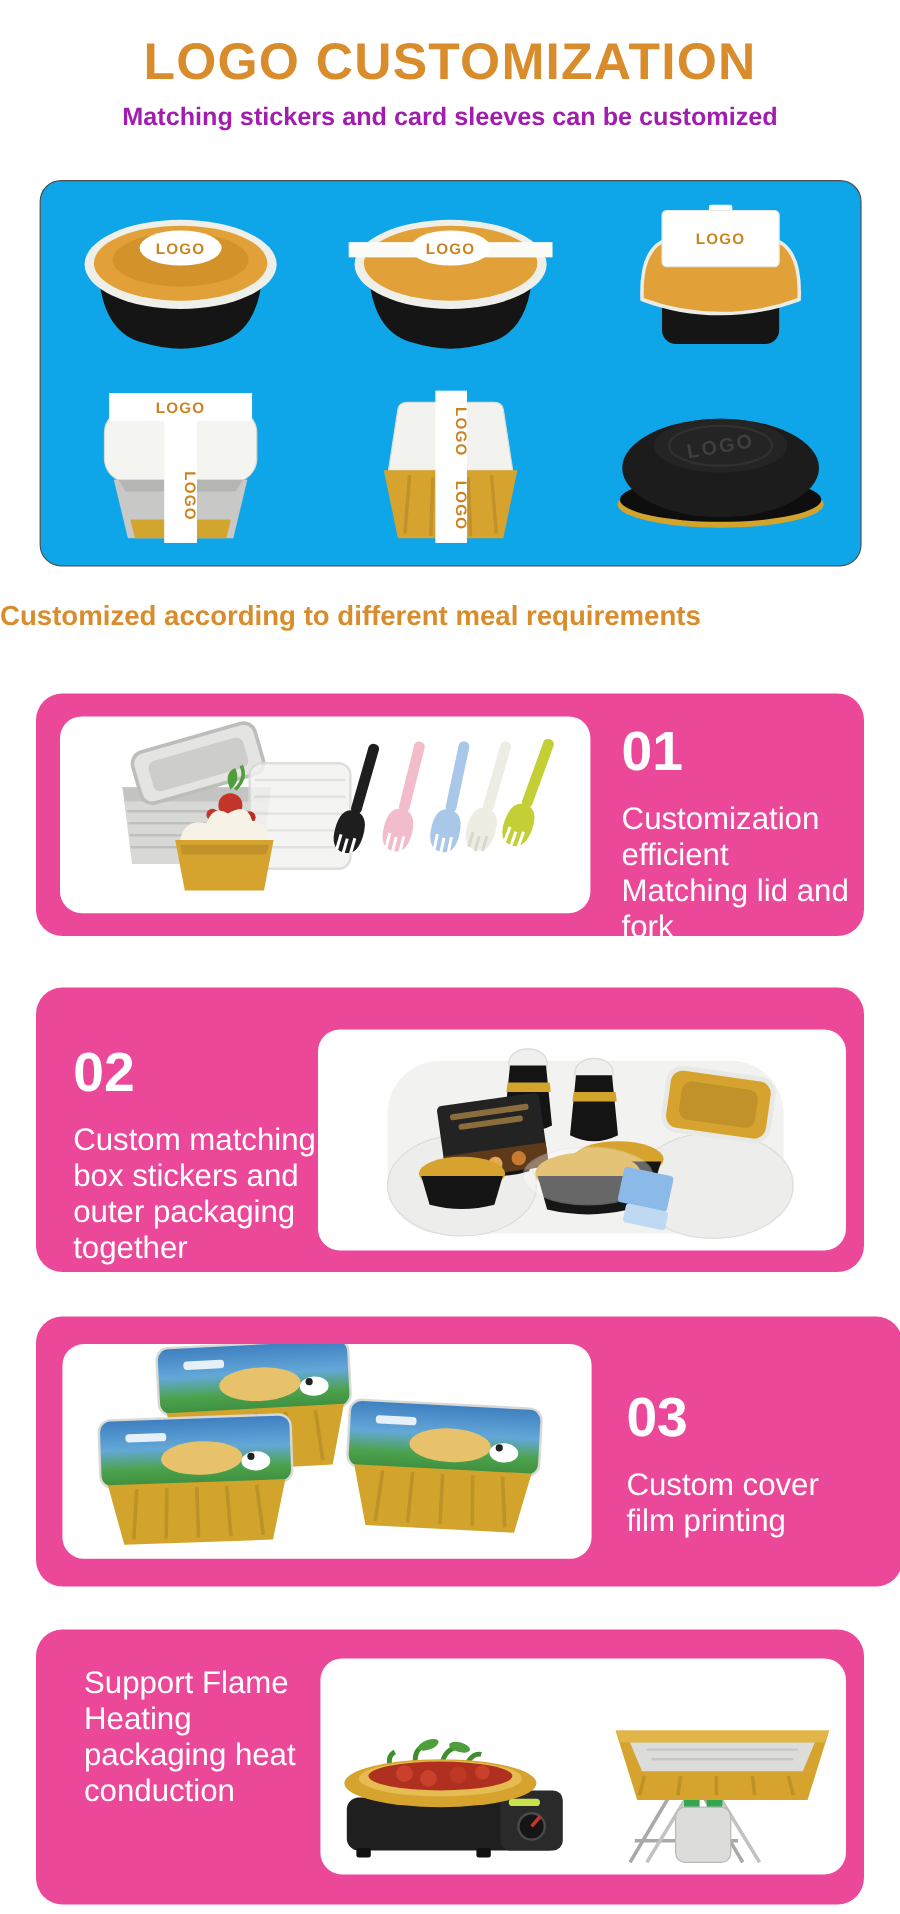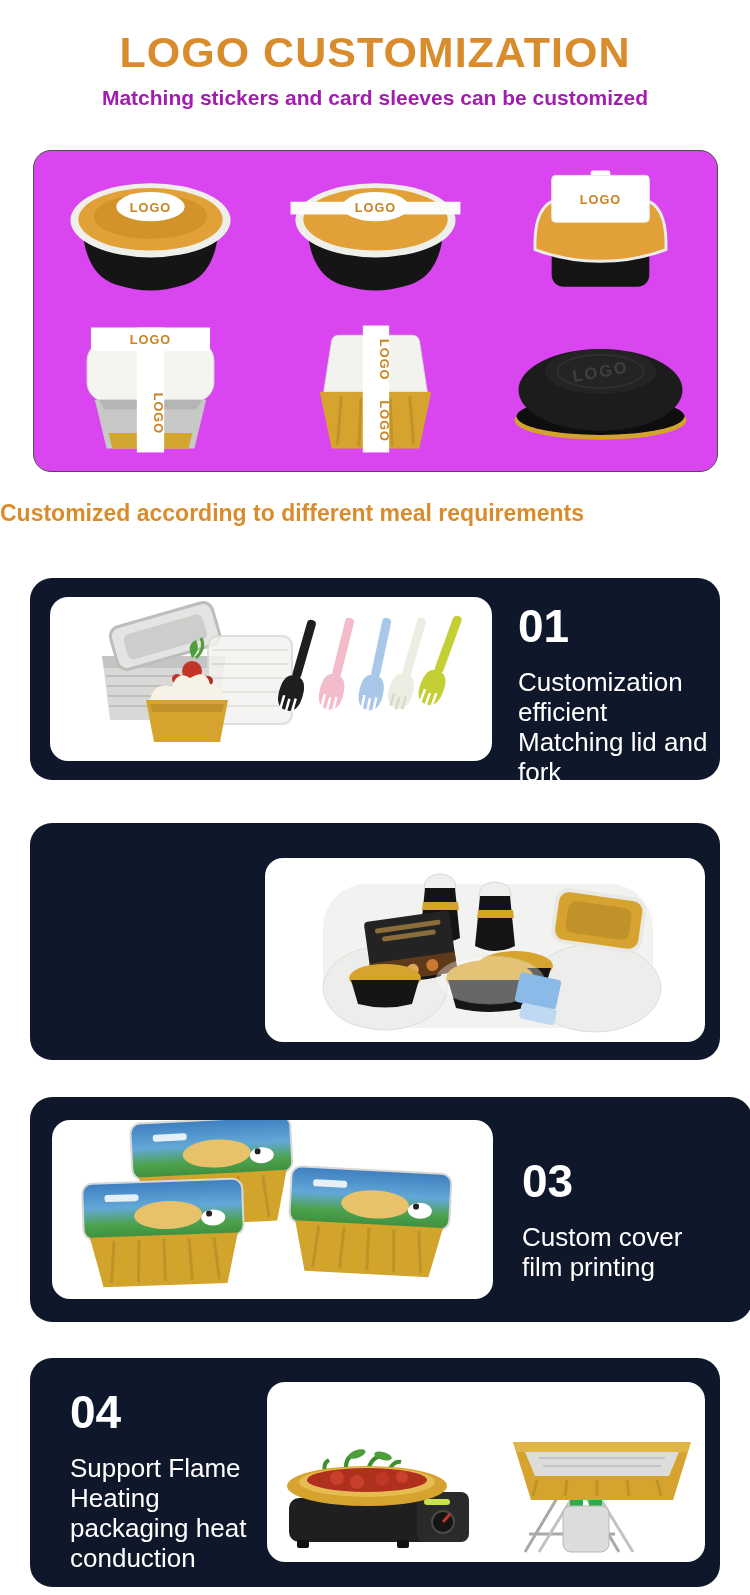--- a/index.html
+++ b/index.html
@@ -10,32 +10,32 @@
   .title {
     position:absolute; top:28px; left:0; width:750px; text-align:center;
     font-size:43px; font-weight:bold; letter-spacing:1px; color:#D98C2C;
   }
   .subtitle {
     position:absolute; top:86px; left:0; width:750px; text-align:center;
     font-size:21px; font-weight:bold; color:#a21caf;
   }
   .showcase {
     position:absolute; left:33px; top:150px; width:685px; height:322px;
-    border:1.5px solid #4d4d4d; border-radius:18px; background:#d946ef;
+    border:1.5px solid #4d4d4d; border-radius:18px; background:#0ea5e9;
     display:grid; grid-template-columns:repeat(3,1fr); grid-template-rows:1fr 1fr;
     align-items:center; justify-items:center; padding:4px; box-sizing:border-box;
   }
   .logo-text { font:bold 13px "Liberation Sans", sans-serif; fill:#C9831F; letter-spacing:1px; }
   .logo-text-dark { font:bold 17px "Liberation Sans", sans-serif; fill:#3F3F3F; letter-spacing:2px; }
   .section-heading {
     position:absolute; top:500px; left:0; width:750px; text-align:left;
     font-size:23px; font-weight:bold; color:#D98C2C;
   }
   .card {
-    position:absolute; left:30px; width:690px; background:#0f172a; border-radius:22px;
+    position:absolute; left:30px; width:690px; background:#ec4899; border-radius:22px;
   }
   .card-1 { top:578px; height:202px; }
   .card-2 { top:823px; height:237px; }
   .card-3 { top:1097px; height:225px;padding-left:32px; }
   .card-4 { top:1358px; height:229px; }
   .panel {
     position:absolute; background:#ffffff; border-radius:18px; overflow:hidden;
     display:flex; align-items:center; justify-content:center;
   }
   .card-1 .panel { left:20px;  top:19px; width:442px; height:164px; }
@@ -168,20 +168,24 @@
       </svg>
     </div>
     <div class="step-block">
       <div class="step-num">01</div>
       <div class="step-text">Customization efficient
 Matching lid and fork</div>
     </div>
   </div>
 
   <div class="card card-2">
+    <div class="step-block">
+      <div class="step-num">02</div>
+      <div class="step-text">Custom matching box stickers and outer packaging together</div>
+    </div>
     <div class="panel">
       <svg viewBox="0 0 440 184" width="440" height="184">
         <rect x="58" y="26" width="330" height="144" rx="44" fill="#F2F2F0"></rect>
         <ellipse cx="120" cy="130" rx="62" ry="42" fill="#EDEDEB" stroke="#DCDCDA"></ellipse>
         <ellipse cx="330" cy="130" rx="66" ry="44" fill="#EDEDEB" stroke="#DCDCDA"></ellipse>
         <g>
           <ellipse cx="175" cy="28" rx="16" ry="12" fill="#EFEFED" stroke="#D8D8D4"></ellipse>
           <path d="M160 30 L190 30 L195 80 Q175 90 155 80 Z" fill="#141414"></path>
           <path d="M158 44 L193 44 L194 52 L157 52 Z" fill="#D2A42C"></path>
         </g>
@@ -259,21 +263,20 @@
       </svg>
     </div>
     <div class="step-block">
       <div class="step-num">03</div>
       <div class="step-text">Custom cover film printing</div>
     </div>
   </div>
 
   <div class="card card-4">
     <div class="step-block">
-      <div class="step-num">04</div>
       <div class="step-text">Support Flame Heating
 packaging heat conduction</div>
     </div>
     <div class="panel">
       <svg viewBox="0 0 438 180" width="438" height="180">
         <rect x="22" y="116" width="178" height="44" rx="10" fill="#1F1F1F"></rect>
         <rect x="150" y="110" width="52" height="50" rx="8" fill="#2A2A2A"></rect>
         <circle cx="176" cy="140" r="11" fill="#151515" stroke="#4A4A4A" stroke-width="2"></circle>
         <path d="M176 140 L183 132" stroke="#C23528" stroke-width="3"></path>
         <rect x="157" y="117" width="26" height="6" rx="3" fill="#C7E24A"></rect>

